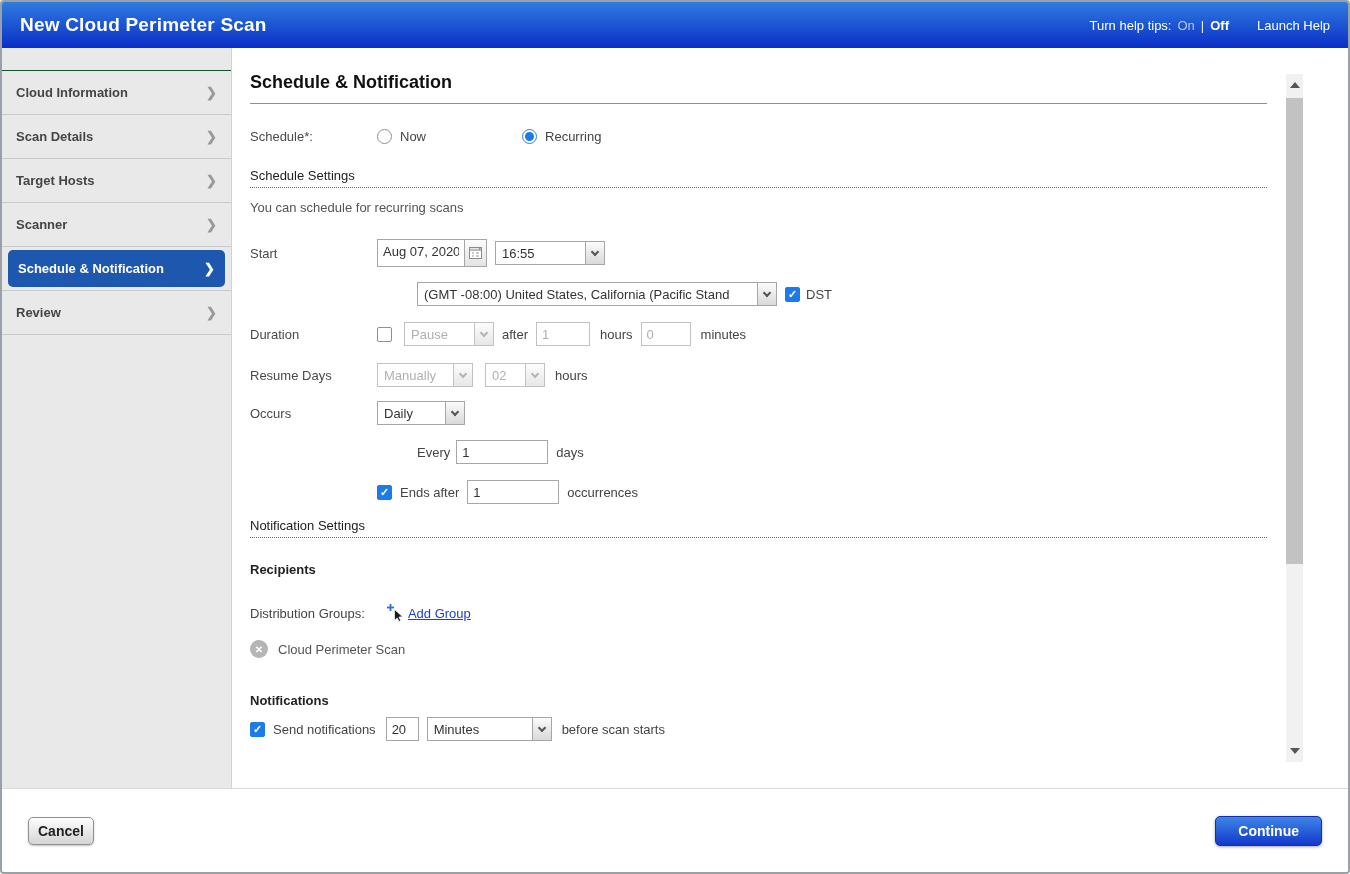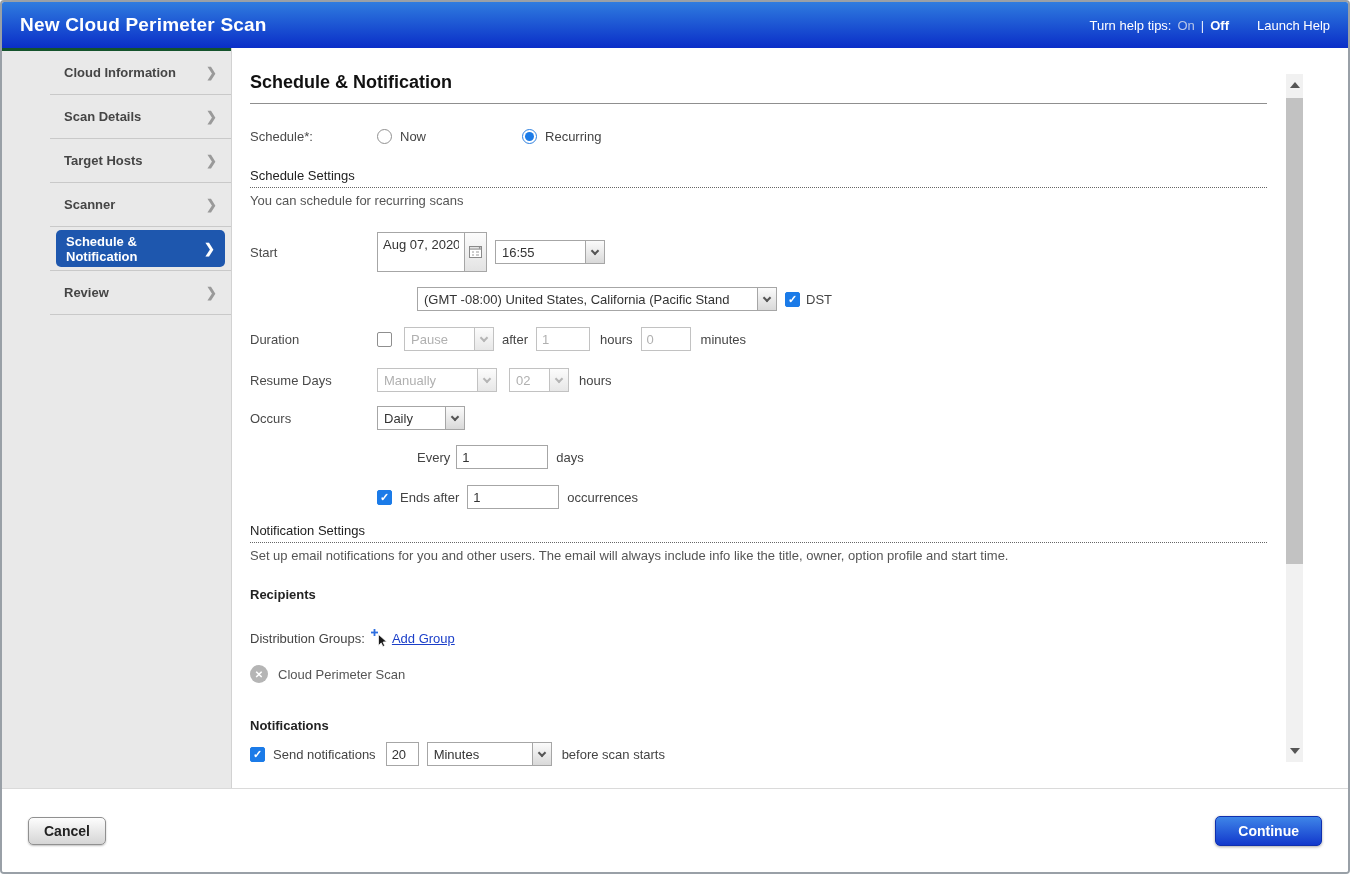--- a/index.html
+++ b/index.html
@@ -16,38 +16,38 @@
   .app-title { color:#fff; font-size:19px; font-weight:bold; letter-spacing:.2px; }
   .header-right { color:#fff; font-size:13px; display:flex; align-items:center; gap:6px; }
   .help-on { color:#b9c7e8; cursor:pointer; }
   .help-off { font-weight:bold; cursor:pointer; }
   .help-sep { color:#e8eefc; }
   .launch-help { margin-left:22px; cursor:pointer; }
 
   
   .sidebar { position:absolute; left:0; top:46px; width:230px; bottom:84px;
              background:#e9e9e9; border-right:1px solid #d2d2d2; }
-  .nav-list { border-top:3px solid #14532d;padding-left:48px; }
+  .nav-list { margin-top:22px; border-top:1px solid #14532d; }
   .nav-item { border-bottom:1px solid #c9c9c9; cursor:pointer; }
   .nav-inner { height:43px; display:flex; align-items:center; justify-content:space-between;
                padding:0 14px; font-size:13px; font-weight:bold; color:#454545; }
   .nav-chevron { color:#9a9a9a; font-size:13px; }
   .nav-item.active .nav-inner { background:#1e57ae; color:#fff; border-radius:5px;
                margin:3px 6px; height:37px; padding:0 10px; }
   .nav-item.active .nav-chevron { color:#fff; }
 
   
   .content { position:absolute; left:231px; top:46px; width:1054px; bottom:84px;
              background:#fff; padding-left:17px; padding-right:20px; overflow:hidden;
              font-size:13px; color:#444; }
   .page-heading { font-size:18px; font-weight:bold; color:#111; margin-top:24px;
                   padding-bottom:10px; border-bottom:1px solid #8f8f8f; }
   .section-title { font-weight:normal; color:#222; font-size:13px; margin-top:20px;
                    padding-bottom:4px; border-bottom:1px dotted #666; }
-  .section-sub { color:#555; margin-top:5px; }
+  .section-sub { color:#555; margin-top:12px; }
   .subsection-title { font-weight:bold; color:#222; margin-top:24px; }
   .form-row { display:flex; align-items:center; min-height:24px; }
   .fr-label { width:127px; flex:none; color:#4a4a4a; }
   .indent { margin-left:127px; }
 
   
   .txt { height:24px; border:1px solid #a6a6a6; font-size:13px; padding:0 5px;
          font-family:inherit; color:#333; background:#fff; }
   .txt.dis { color:#b0b0b0; border-color:#c2c2c2; }
   .sel { display:inline-flex; align-items:stretch; height:24px; border:1px solid #a6a6a6;
@@ -57,21 +57,21 @@
   .sel-btn { width:19px; flex:none; border-left:1px solid #a6a6a6;
              background:linear-gradient(#fbfbfb,#d9d9d9);
              display:flex; align-items:center; justify-content:center; }
   .chev { width:6px; height:6px; border-right:2px solid #555; border-bottom:2px solid #555;
           transform:rotate(45deg); margin-top:-3px; }
   .sel.dis .sel-text { color:#b0b0b0; }
   .sel.dis { border-color:#c2c2c2; }
   .sel.dis .sel-btn { border-left-color:#c2c2c2; background:linear-gradient(#fcfcfc,#e7e7e7); }
   .sel.dis .chev { border-color:#b5b5b5; }
 
-  .date-group { display:inline-flex; height:40px; border:1px solid #a6a6a6; background:#fff; }
+  .date-group { display:inline-flex; height:28px; border:1px solid #a6a6a6; background:#fff; }
   .date-group input { border:none; width:86px; height:22px; font-size:13px; padding:0 5px;
                       font-family:inherit; color:#333; outline:none; }
   .cal-btn { width:22px; border-left:1px solid #a6a6a6;
              background:linear-gradient(#fcfcfc,#e3e3e3);
              display:flex; align-items:center; justify-content:center; cursor:pointer; }
 
   .cb { width:15px; height:15px; border:1px solid #8f8f8f; border-radius:2px; background:#fff;
         display:inline-flex; align-items:center; justify-content:center; flex:none; cursor:pointer; }
   .cb.checked { background:#1b7be8; border-color:#1b7be8; }
   .cb-glyph { color:#fff; font-size:11px; font-weight:bold; line-height:1; }
@@ -101,21 +101,21 @@
              align-items:center; justify-content:center; cursor:pointer; }
   .tri-down { width:0; height:0; border-left:5px solid transparent; border-right:5px solid transparent;
               border-top:6px solid #555; }
 
   
   .footer { position:absolute; left:0; right:0; bottom:0; height:84px; background:#fff;
             border-top:1px solid #dadada; display:flex; align-items:center;
             justify-content:space-between; padding:0 26px; }
   .btn-cancel { font-family:inherit; font-size:14px; font-weight:bold; color:#222;
                 background:linear-gradient(#fdfdfd,#d5d5d5); border:1px solid #909090;
-                border-radius:5px; padding:5px 15px; cursor:pointer;
+                border-radius:5px; padding:5px 9px; cursor:pointer;
                 box-shadow:0 1px 2px rgba(0,0,0,.25); }
   .btn-continue { font-family:inherit; font-size:14px; font-weight:bold; color:#fff;
                   background:linear-gradient(#3e85e8,#1238cc); border:1px solid #0f2fae;
                   border-radius:5px; padding:6px 22px; cursor:pointer;
                   box-shadow:0 1px 3px rgba(0,0,0,.35); }
 
   .gap6{margin-right:6px;} .gap8{margin-right:8px;} .gap10{margin-right:10px;} .gap12{margin-right:12px;}
   .mt15{margin-top:15px;padding-left:40px;} .mt16{margin-top:16px;} .mt17{margin-top:17px;}
   .mt14{margin-top:14px;} .mt20{margin-top:20px;} .mt24{margin-top:24px;} .mt12{margin-top:12px;} .mt32{margin-top:32px;} .mt9{margin-top:9px;}
 </style>
@@ -236,21 +236,21 @@
       </span>
       <span class="gap8">after</span>
       <input class="txt dis gap10" style="width: 54px;" value="1">
       <span class="gap8">hours</span>
       <input class="txt dis gap10" style="width: 50px;" value="0">
       <span>minutes</span>
     </div>
 
     <div class="form-row mt17">
       <span class="fr-label">Resume Days</span>
-      <span class="sel dis gap12" style="width:120px;">
+      <span class="sel dis gap12" style="width:96px;">
         <span class="sel-text">Manually</span>
         <span class="sel-btn">
             <span class="chev"></span>
           </span>
       </span>
       <span class="sel dis gap10" style="width:60px;text-align:right;">
         <span class="sel-text">02</span>
         <span class="sel-btn">
             <span class="chev"></span>
           </span>
@@ -277,26 +277,25 @@
     <div class="form-row mt16 indent">
       <span class="cb checked gap8">
         <span class="cb-glyph">✓</span>
       </span>
       <span class="gap8">Ends after</span>
       <input class="txt gap8" style="width: 92px;" value="1">
       <span>occurrences</span>
     </div>
 
     <div class="section-title mt14">Notification Settings</div>
-    <div class="section-sub">Set up email notifications for you and other users. The email will always include info like the title, owner, option profile and start time.</div>
 
     <div class="subsection-title">Recipients</div>
 
     <div class="form-row mt24">
-      <span style="margin-right:6px;">Distribution Groups:</span>
+      <span style="margin-right:22px;">Distribution Groups:</span>
       <span style="margin-right:3px; display:inline-flex;">
         <svg width="18" height="18" viewBox="0 0 18 18">
           <rect x="0" y="2.6" width="7" height="1.8" fill="#2e6fe0"></rect>
           <rect x="2.6" y="0" width="1.8" height="7" fill="#2e6fe0"></rect>
           <path d="M7.5 5.5 L7.5 16.5 L10.2 13.9 L11.9 17.6 L13.7 16.7 L12 13.1 L15.6 12.7 Z" fill="#1a1a1a" stroke="#fff" stroke-width="0.7"></path>
         </svg>
       </span>
       <span class="link">Add Group</span>
     </div>
 

